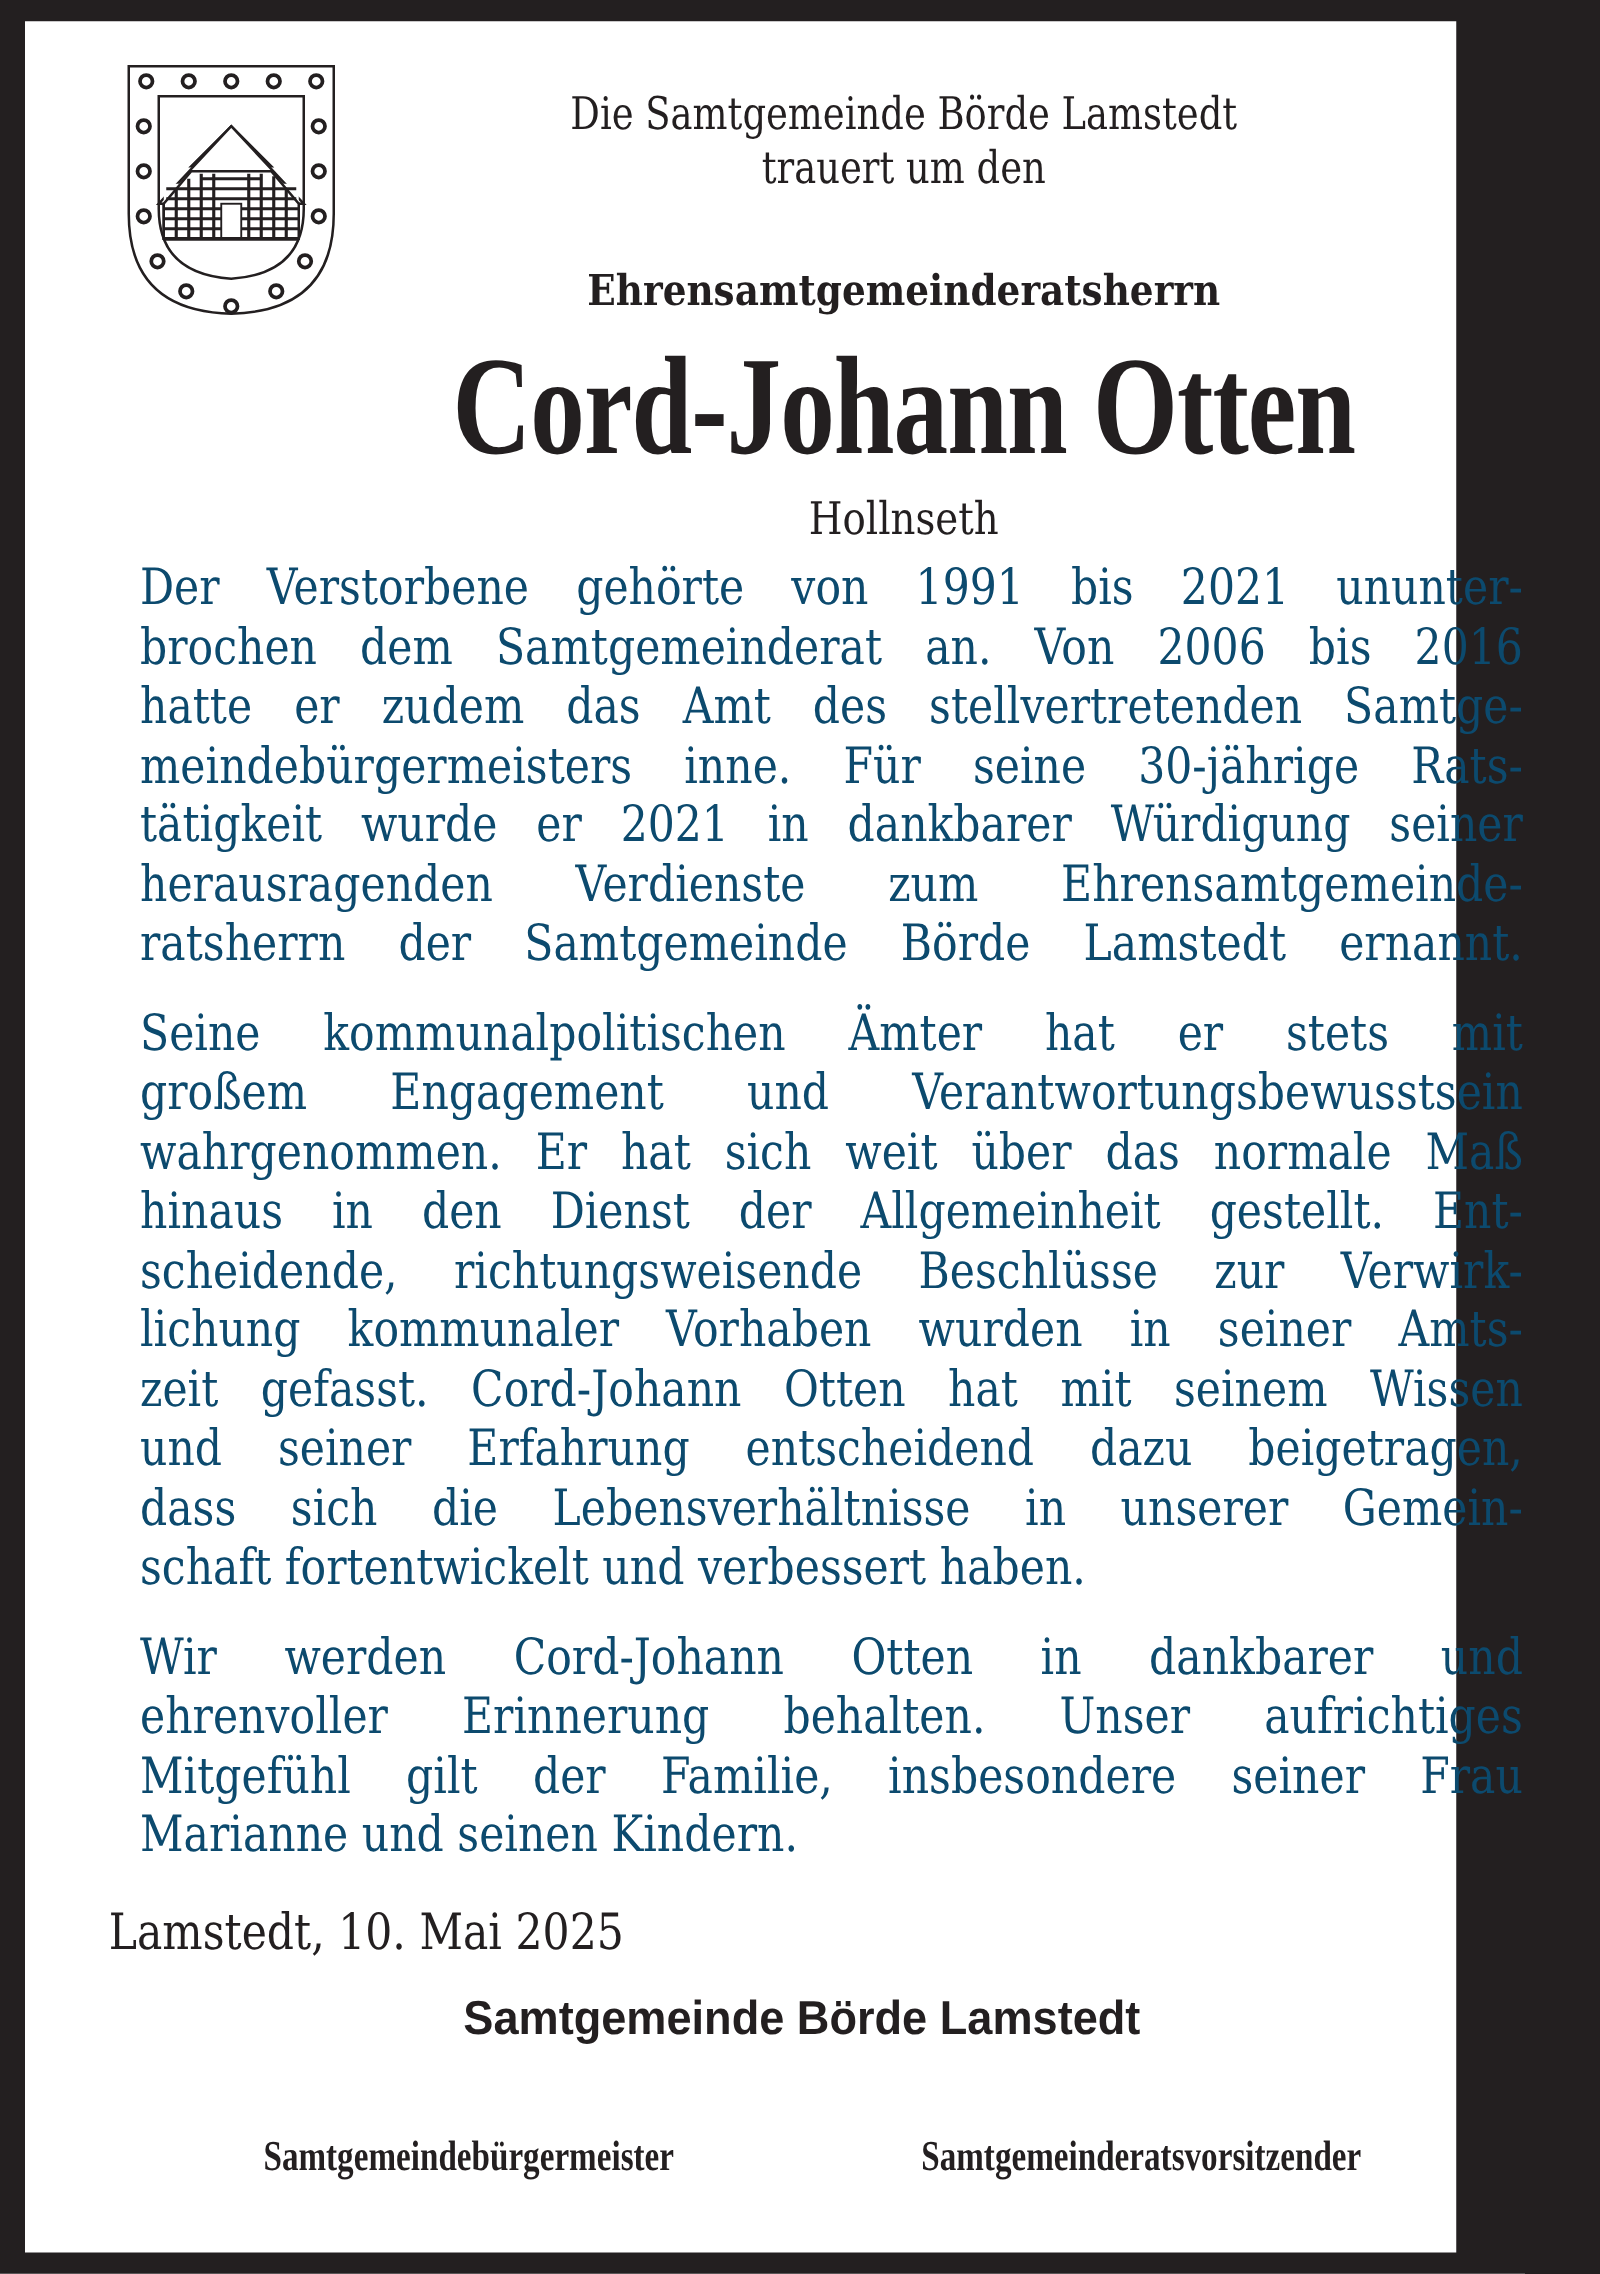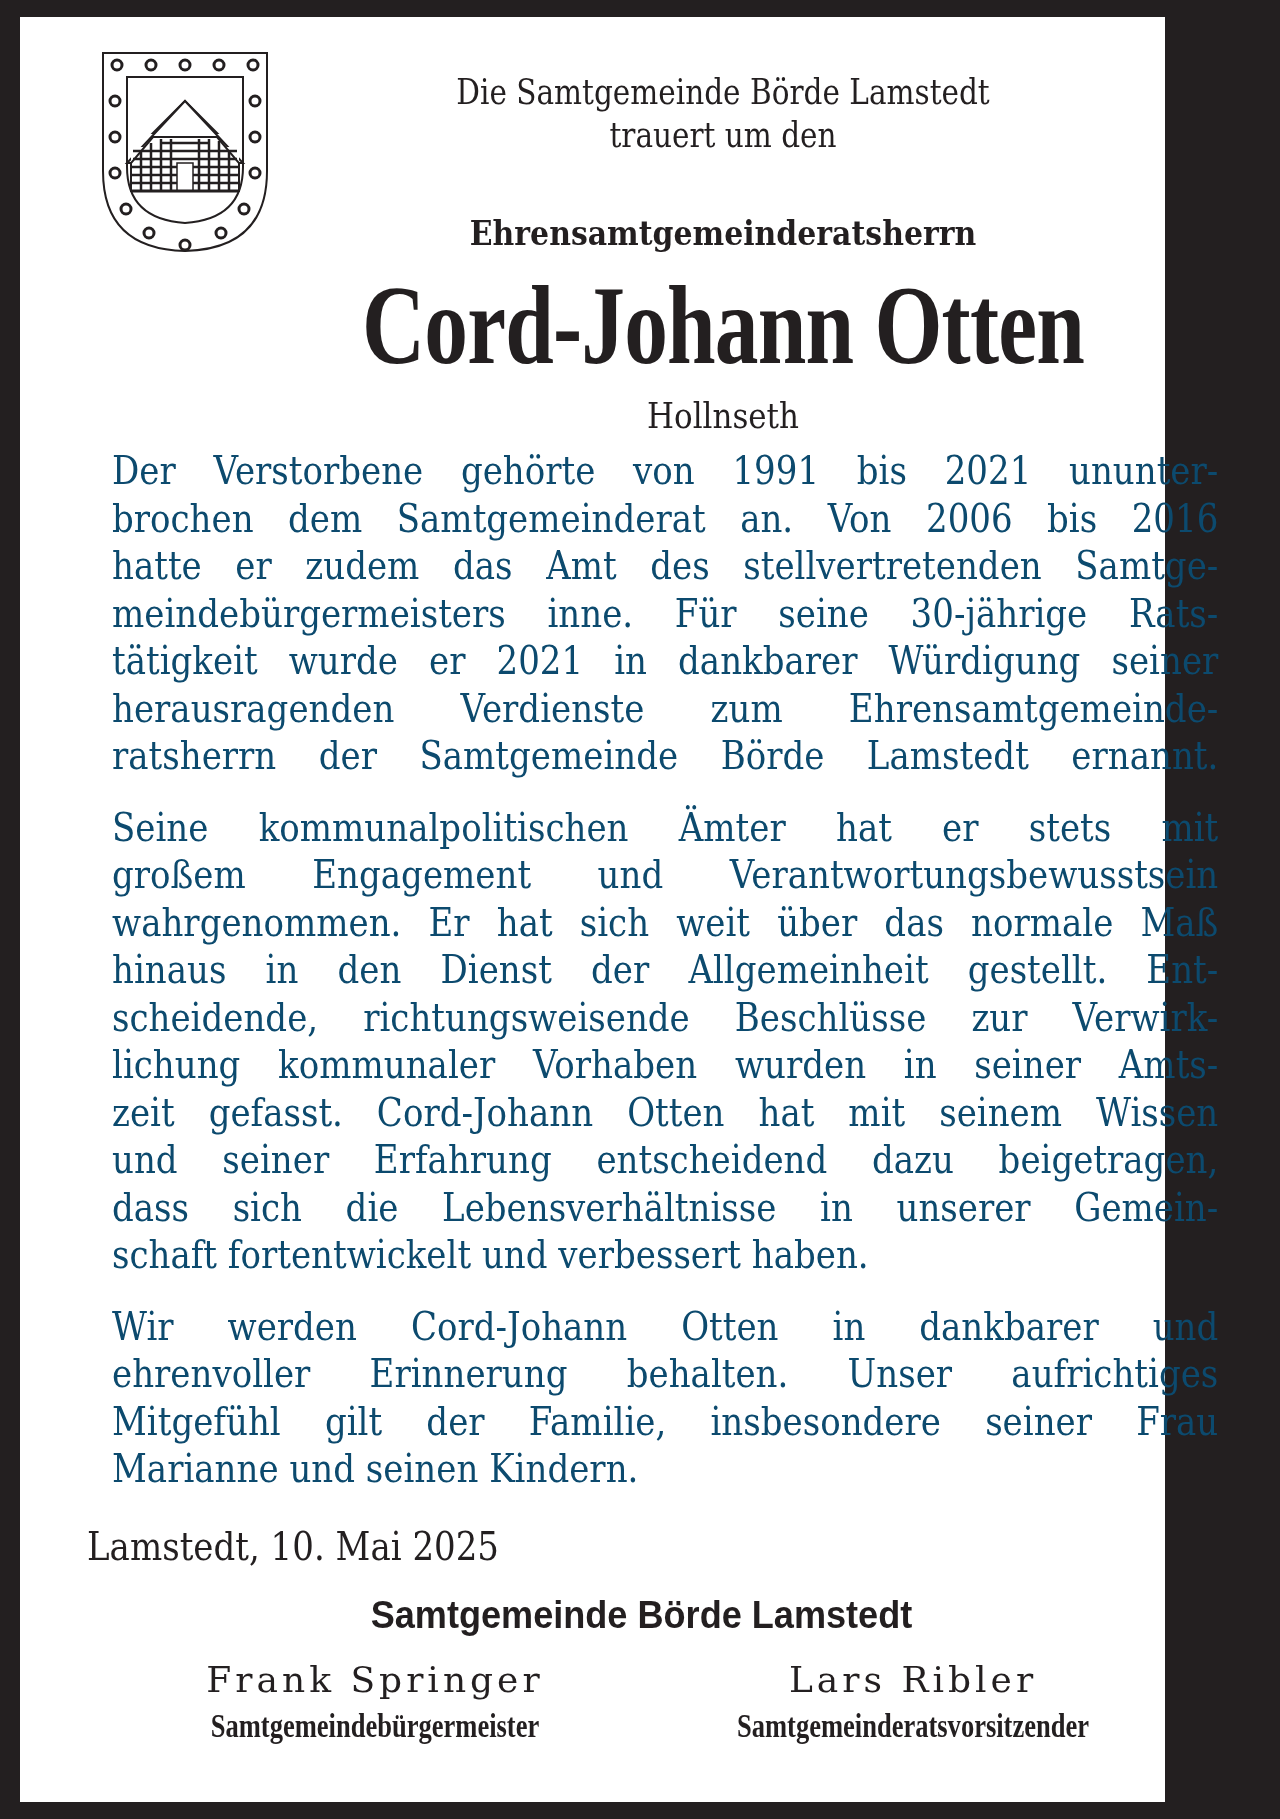--- a/index.html
+++ b/index.html
@@ -110,18 +110,16 @@
         <span class="line">Mitgefühl gilt der Familie, insbesondere seiner Frau</span>
         <span class="line last">Marianne und seinen Kindern.</span>
       </div>
     </div>
   </div>
 
   <div class="abs serif date" style="top:1506px;">Lamstedt, 10. Mai 2025</div>
 
   <div class="abs sans org" style="top:1577px;">Samtgemeinde Börde Lamstedt</div>
 
-  <div class="abs serif signer" style="left:75px; top:1642px;">Frank Springer</div>
-  <div class="abs serif signer" style="left:613px; top:1642px;">Lars Ribler</div>
   <div class="abs lserif stitle" style="left:75px; top:1690px; transform-origin:280px 0;">Samtgemeindebürgermeister</div>
   <div class="abs lserif stitle" style="left:613px; top:1690px; transform-origin:280px 0;">Samtgemeinderatsvorsitzender</div>
 
 </div>
 
 </body></html>

